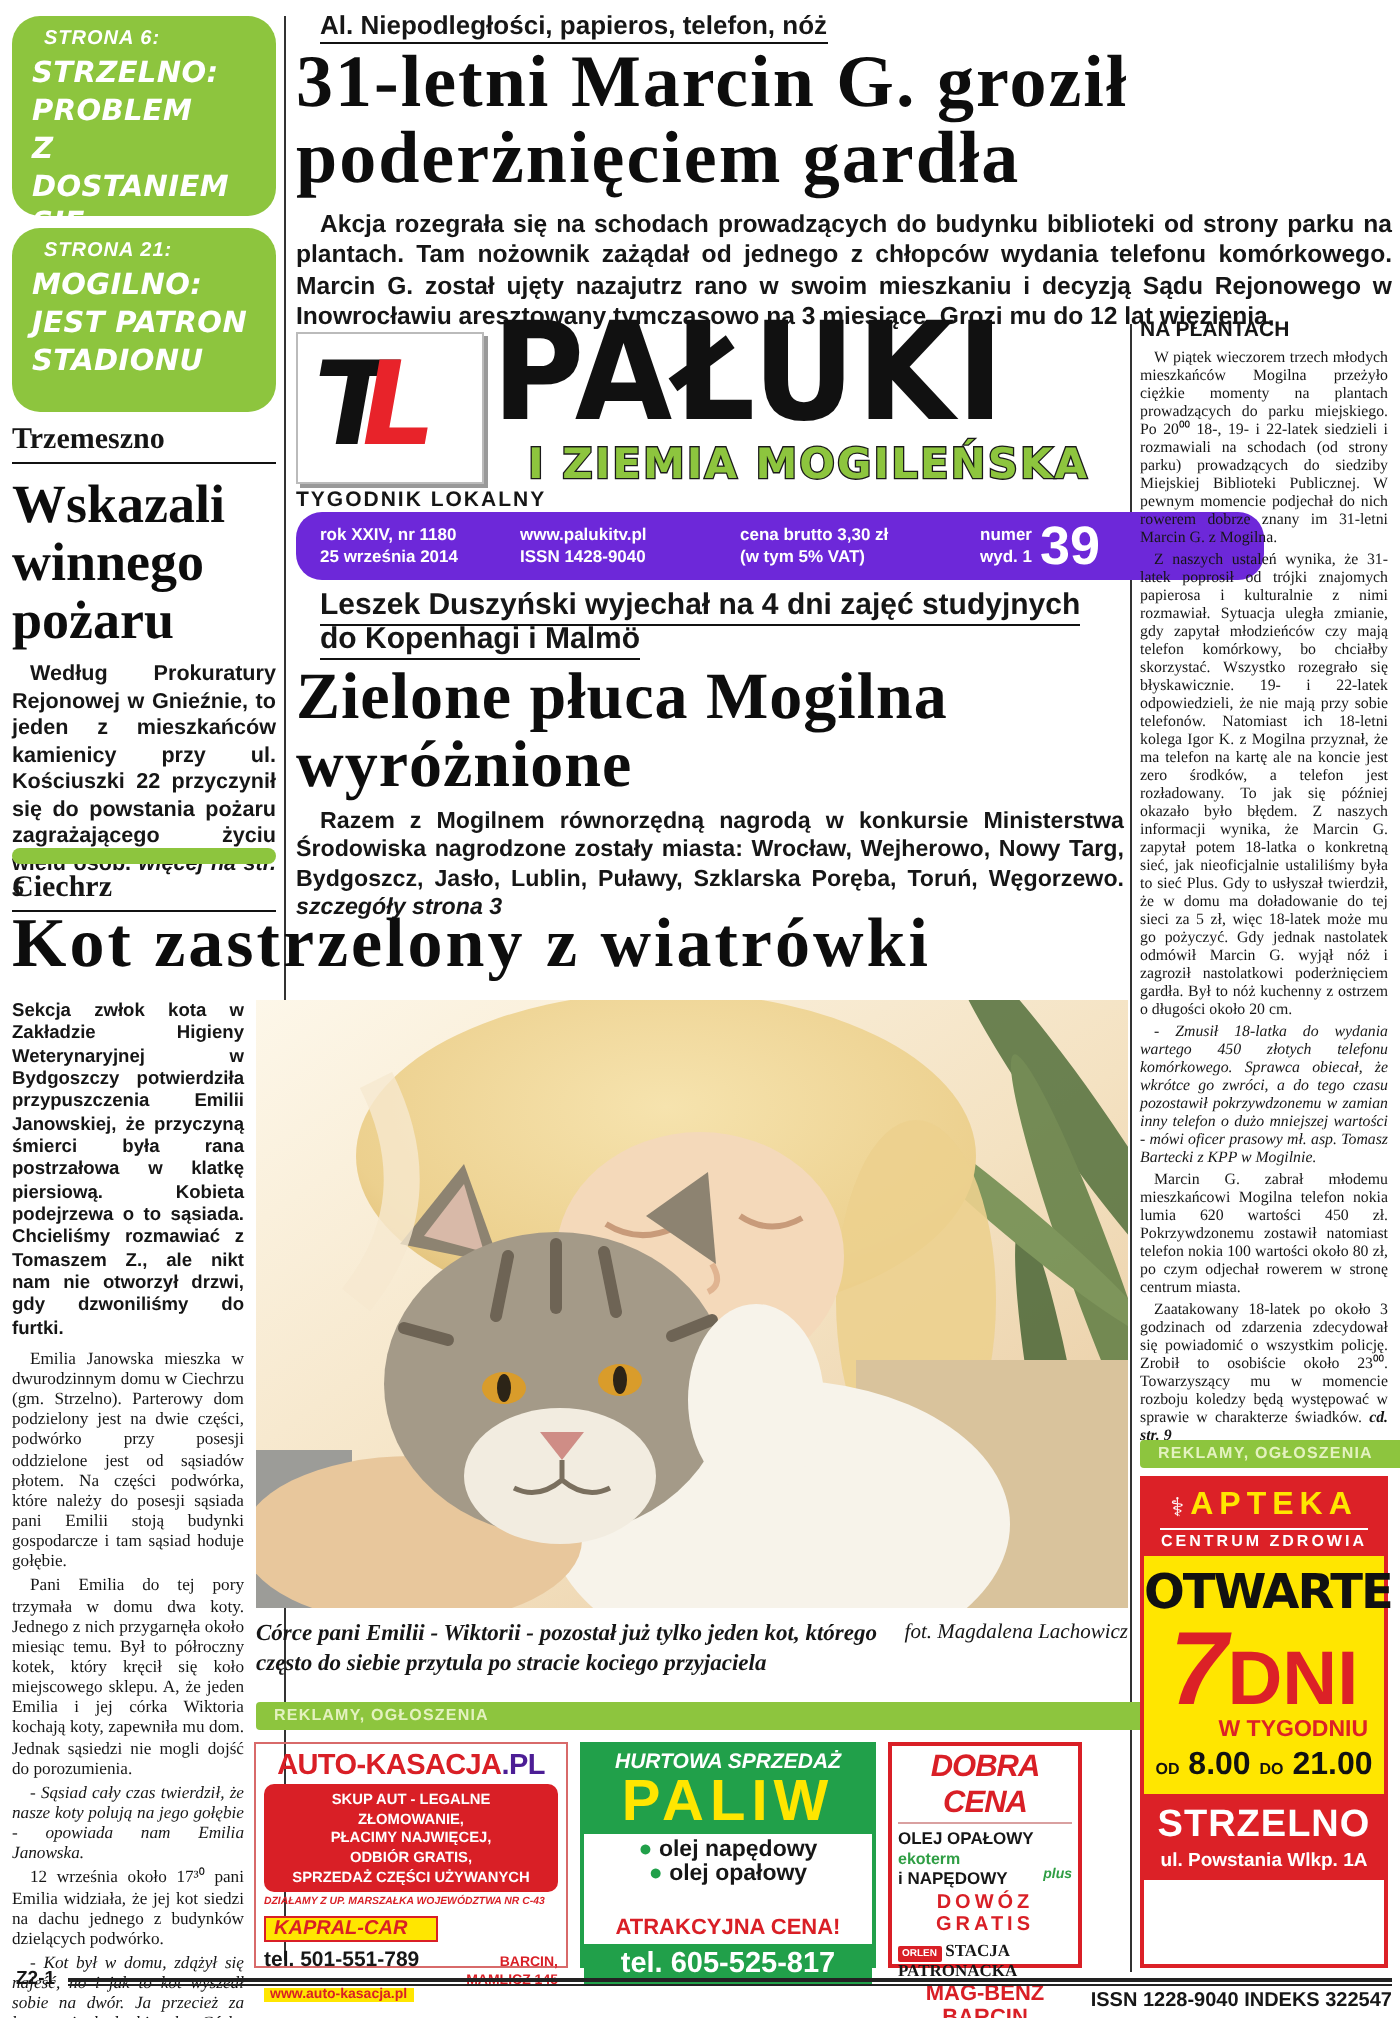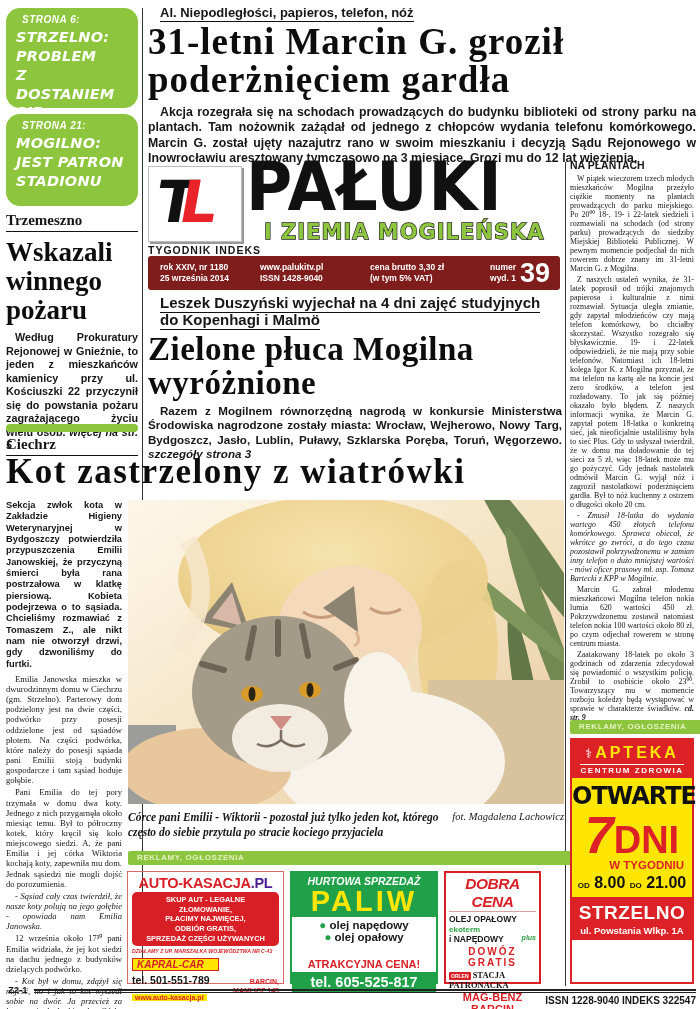--- a/index.html
+++ b/index.html
@@ -36,22 +36,22 @@
   .logoTL{position:absolute;left:8px;top:0px;font-family:"DejaVu Sans",sans-serif;
           font-weight:bold;font-size:58px;line-height:70px;transform:skewX(-10deg);}
   .logoTL .t{color:#111;}
   .logoTL .l{color:#e8232a;margin-left:-16px;}
   .tagline{position:absolute;left:0;top:80px;width:150px;font-size:10.5px;font-weight:bold;letter-spacing:1px;}
   .mtitle{position:absolute;left:98px;top:-14px;font-family:"DejaVu Sans",sans-serif;
           font-weight:bold;font-size:63px;letter-spacing:1px;color:#111;transform:scaleY(1.08);}
   .msub{position:absolute;left:116px;top:56px;font-family:"DejaVu Sans",sans-serif;
         font-weight:bold;font-size:21px;letter-spacing:1px;color:#8dc53e;
         -webkit-text-stroke:1.3px #1a1a1a;paint-order:stroke fill;}
-  .infobar{position:absolute;left:0;top:92px;width:412px;height:34px;background:#7f1d1d;
-           color:#fff;display:flex;align-items:center;border-radius:3px;}
+  .infobar{position:absolute;left:0;top:92px;width:484px;height:34px;background:#6d28d9;
+           color:#fff;display:flex;align-items:center;border-radius:13px;}
   .infobar .col{font-size:8.5px;font-weight:bold;line-height:1.25;}
   .issue{font-size:27px;font-weight:bold;margin:0 8px 0 4px;}
   
   .photo{position:absolute;left:128px;top:500px;width:436px;height:304px;overflow:hidden;}
   .caption{position:absolute;left:128px;top:810px;width:436px;font-family:"Liberation Serif",serif;
            font-weight:bold;font-style:italic;font-size:11.5px;line-height:1.3;}
   .credit{float:right;font-weight:normal;font-size:10.5px;}
   
   .rightcol{position:absolute;left:570px;top:160px;width:124px;font-family:"Liberation Serif",serif;
             font-size:7.9px;line-height:1.14;text-align:justify;}
@@ -95,21 +95,21 @@
     <div class="hl" style="font-size:37px;line-height:1.04;margin-top:3px;letter-spacing:1px;">31-letni Marcin G. groził poderżnięciem gardła</div>
     <div class="lead" style="font-size:12.3px;line-height:1.25;margin-top:5px;text-indent:12px;">Akcja rozegrała się na schodach prowadzących do budynku biblioteki od strony parku na plantach. Tam nożownik zażądał od jednego z chłopców wydania telefonu komórkowego. Marcin G. został ujęty nazajutrz rano w swoim mieszkaniu i decyzją Sądu Rejonowego w Inowrocławiu aresztowany tymczasowo na 3 miesiące. Grozi mu do 12 lat więzienia.</div>
   </div>
 
   <div class="abs" style="left:148px;top:164px;width:412px;height:126px;">
     <div class="logocard">
       <div class="logoTL">
         <span class="t">T</span><span class="l">L</span>
       </div>
     </div>
-    <div class="tagline">TYGODNIK INDEKS</div>
+    <div class="tagline">TYGODNIK LOKALNY</div>
     <div class="mtitle">PAŁUKI</div>
     <div class="msub">I ZIEMIA MOGILEŃSKA</div>
     <div class="infobar">
       <div class="col" style="margin-left:12px;width:100px;">
         <div>rok XXIV, nr 1180</div>
         <div>25 września 2014</div>
       </div>
       <div class="col" style="width:110px;">
         <div>www.palukitv.pl</div>
         <div>ISSN 1428-9040</div>
@@ -143,21 +143,21 @@
   </div>
   <div class="abs greenbar" style="left:6px;top:424px;width:132px;height:8px;border-radius:4px;"></div>
 
   <div class="abs sechead" style="left:6px;top:436px;width:132px;">Ciechrz</div>
   <div class="abs hl" style="left:6px;top:452px;width:558px;font-size:35px;letter-spacing:1.5px;">Kot zastrzelony z wiatrówki</div>
 
   <div class="catcol">
     <div class="lead">Sekcja zwłok kota w Zakładzie Higieny Weterynaryjnej w Bydgoszczy potwierdziła przypuszczenia Emilii Janowskiej, że przyczyną śmierci była rana postrzałowa w klatkę piersiową. Kobieta podejrzewa o to sąsiada. Chcieliśmy rozmawiać z Tomaszem Z., ale nikt nam nie otworzył drzwi, gdy dzwoniliśmy do furtki.</div>
     <div class="bodytext">
       <p>Emilia Janowska mieszka w dwurodzinnym domu w Ciechrzu (gm. Strzelno). Parterowy dom podzielony jest na dwie części, podwórko przy posesji oddzielone jest od sąsiadów płotem. Na części podwórka, które należy do posesji sąsiada pani Emilii stoją budynki gospodarcze i tam sąsiad hoduje gołębie.</p>
-      <p>Pani Emilia do tej pory trzymała w domu dwa koty. Jednego z nich przygarnęła około miesiąc temu. Był to półroczny kotek, który kręcił się koło miejscowego siedzi. A, że pani Emilia i jej córka Wiktoria kochają koty, zapewniła mu dom. Jednak sąsiedzi nie mogli dojść do porozumienia.</p>
+      <p>Pani Emilia do tej pory trzymała w domu dwa koty. Jednego z nich przygarnęła około miesiąc temu. Był to półroczny kotek, który kręcił się koło miejscowego sklepu. A, że jeden Emilia i jej córka Wiktoria kochają koty, zapewniła mu dom. Jednak sąsiedzi nie mogli dojść do porozumienia.</p>
       <p class="it">- Sąsiad cały czas twierdził, że nasze koty polują na jego gołębie - opowiada nam Emilia Janowska.</p>
       <p>12 września około 17³⁰ pani Emilia widziała, że jej kot siedzi na dachu jednego z budynków dzielących podwórko.</p>
       <p class="it">- Kot był w domu, zdążył się najeść, no i jak to kot wyszedł sobie na dwór. Ja przecież za kotem nie będę biegała. Córka przybiegła z podwórka i powiedziała, że kot poszedł do wuja Tomka - opowiada kobieta.</p>
     </div>
 
   </div>
 
   <div class="photo">
     <svg width="436" height="304" viewBox="0 0 436 304" preserveAspectRatio="none">
       <defs>

